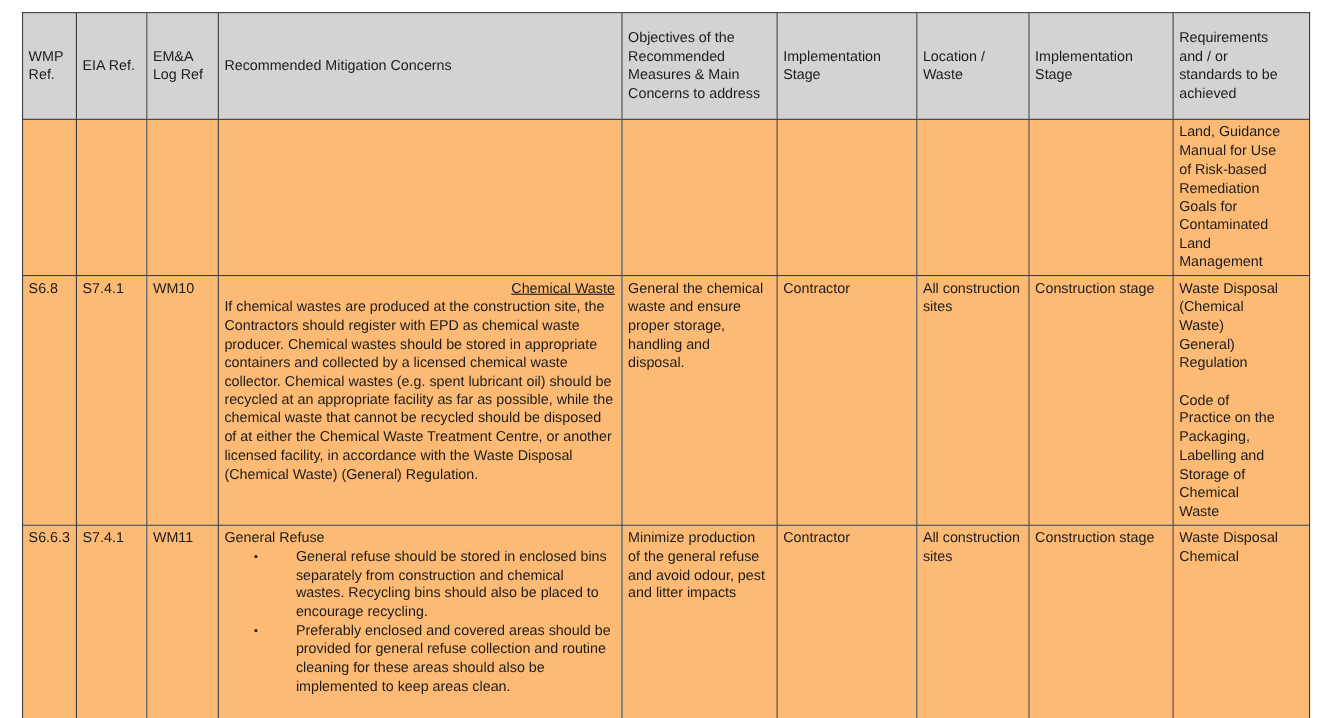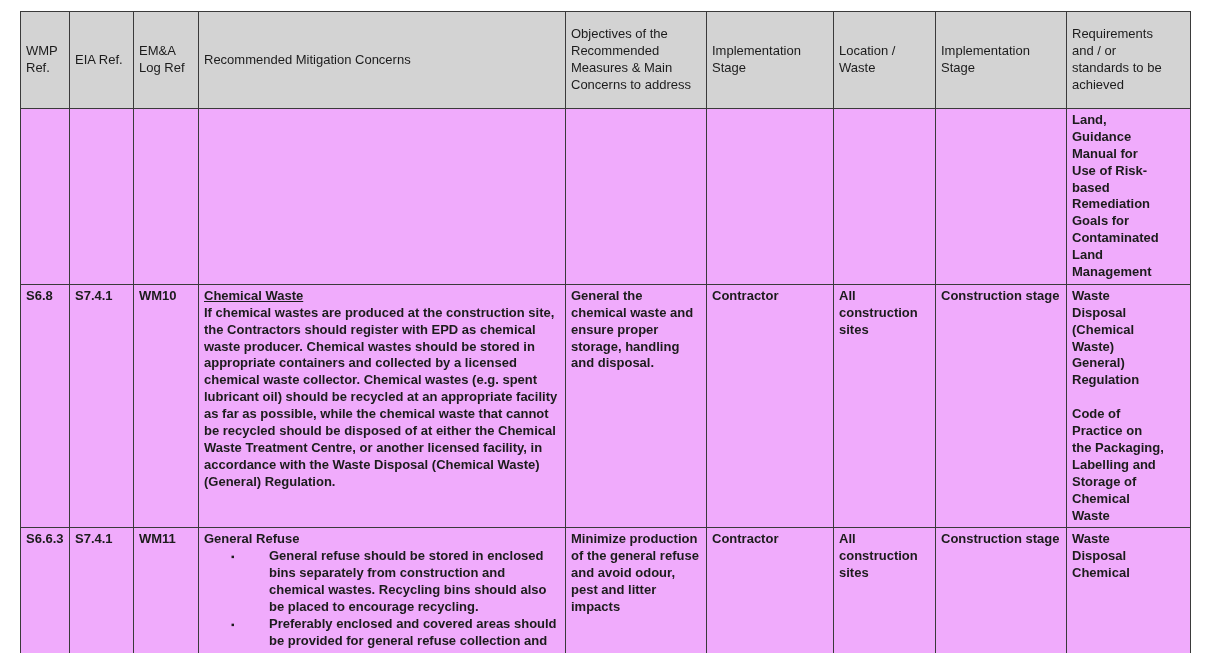--- a/index.html
+++ b/index.html
@@ -26,29 +26,28 @@
     overflow: hidden;
   }
   .doc-table th {
     background: #d3d3d3;
     font-weight: normal;
     vertical-align: middle;
     height: 97px;
   }
   .doc-table td {
     vertical-align: top;
-    background: #f0abfc;
-    font-weight: bold;
+    background: #fdba74;
   }
   th.col-req, td.col-req { padding-right: 25px; }
   tr.row-cont td  { height: 139px; }
   tr.row-wm10 td  { height: 219px; }
   tr.row-wm11 td  { height: 179px; }
   .measure-heading { }
-  .measure-heading.underlined { text-decoration: underline; }
+  .measure-heading.underlined { text-decoration: underline; text-align: right; }
   .req-block + .req-block { margin-top: 17px; }
   .bullets { margin-top: 0; }
   .bullet { display: flex; margin-left: 27px; }
   .bullet-marker {
     flex: 0 0 38px;
     font-size: 10px;
     line-height: 17px;
   }
   .bullet-text { flex: 1 1 auto; }
 </style>

